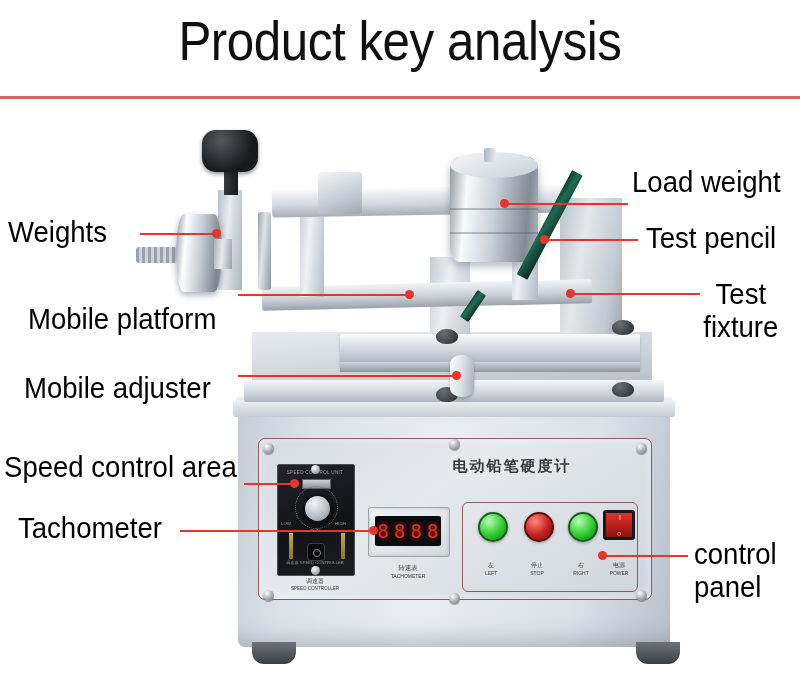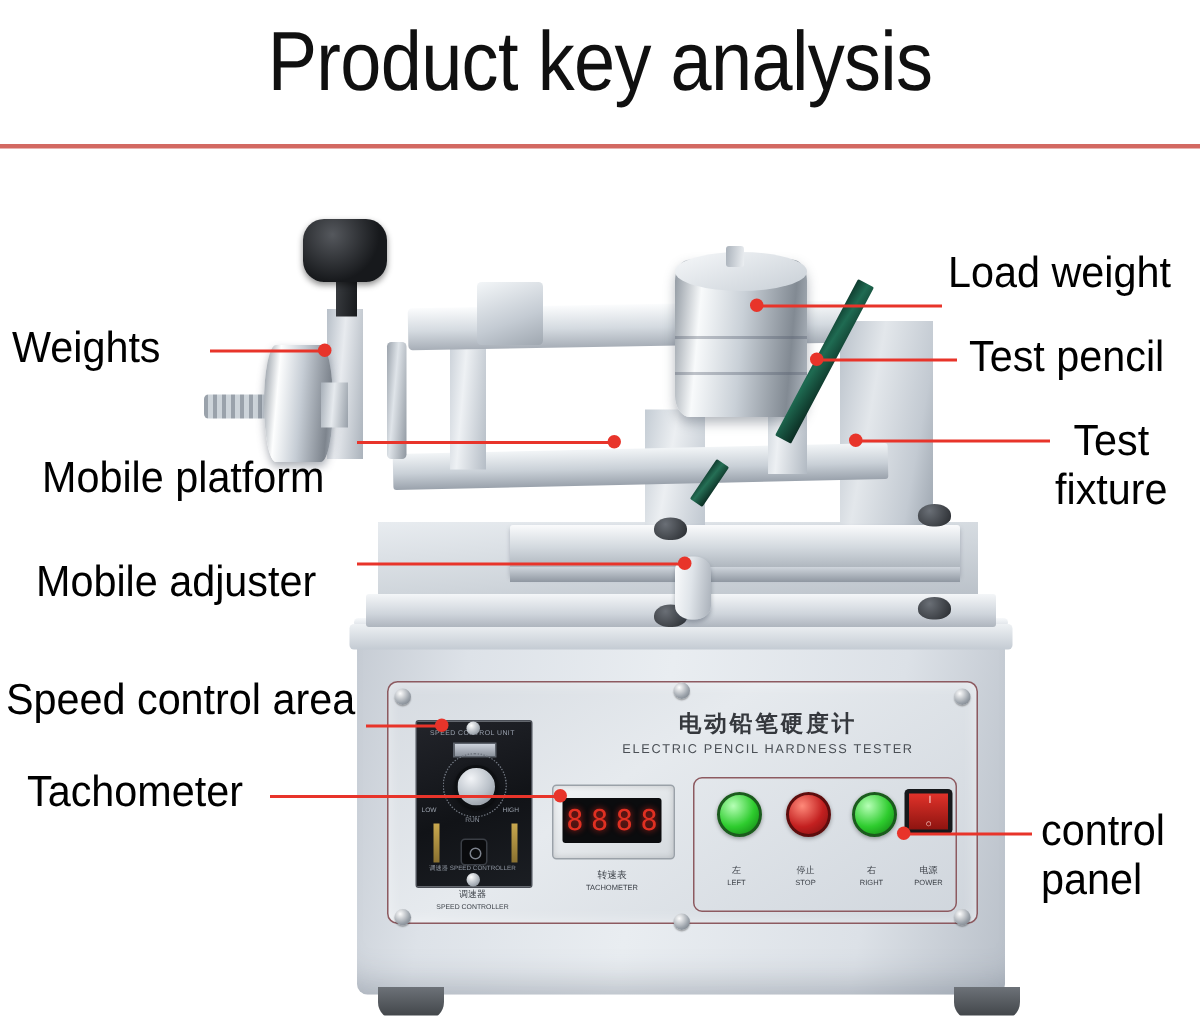--- a/index.html
+++ b/index.html
@@ -19,21 +19,21 @@
        white-space:pre-line;transform:scaleX(.95);}
   .lbl.l{transform-origin:0% 50%;}
   .lbl.r{transform-origin:0% 50%;}
 
   
   .lead{position:absolute;height:2px;background:#e8342a;}
   .dot{position:absolute;width:9px;height:9px;border-radius:50%;
        background:#e8342a;}
 
   
-  #machine{position:absolute;left:0;top:18px;width:800px;height:528px;}
+  #machine{position:absolute;left:0;top:2px;width:800px;height:528px;}
 
   
   .cab-body{position:absolute;left:238px;top:410px;width:432px;height:235px;
     background:linear-gradient(100deg,#c6ccd4 0%,#dde2e8 16%,#e9edf1 45%,
       #dce1e7 78%,#b9c0c9 100%);
     border-radius:3px 3px 7px 7px;
     box-shadow:inset 0 -26px 22px -20px rgba(90,100,115,.38);}
   .cab-top{position:absolute;left:233px;top:398px;width:442px;height:17px;
     background:linear-gradient(180deg,#eef1f4,#c4cbd3);border-radius:3px;}
   .cab-topedge{position:absolute;left:236px;top:394px;width:436px;height:6px;
@@ -241,21 +241,20 @@
 
   <div class="panel"></div>
   <div class="screw" style="left:263px;top:441px"></div>
   <div class="screw" style="left:449px;top:437px"></div>
   <div class="screw" style="left:636px;top:441px"></div>
   <div class="screw" style="left:263px;top:588px"></div>
   <div class="screw" style="left:449px;top:591px"></div>
   <div class="screw" style="left:636px;top:588px"></div>
 
   <div class="panel-cn">电动铅笔硬度计</div>
-  <div class="panel-en">ELECTRIC PENCIL HARDNESS TESTER</div>
 
   <div class="spd"></div>
   <div class="spd-title">SPEED CONTROL UNIT</div>
   <div class="spd-win"></div>
   <div class="knob-ring"></div>
   <div class="knob"></div>
   <div class="spd-lo">LOW</div>
   <div class="spd-hi">HIGH</div>
   <div class="spd-run">RUN</div>
   <div class="spd-bar" style="left:289px"></div>

